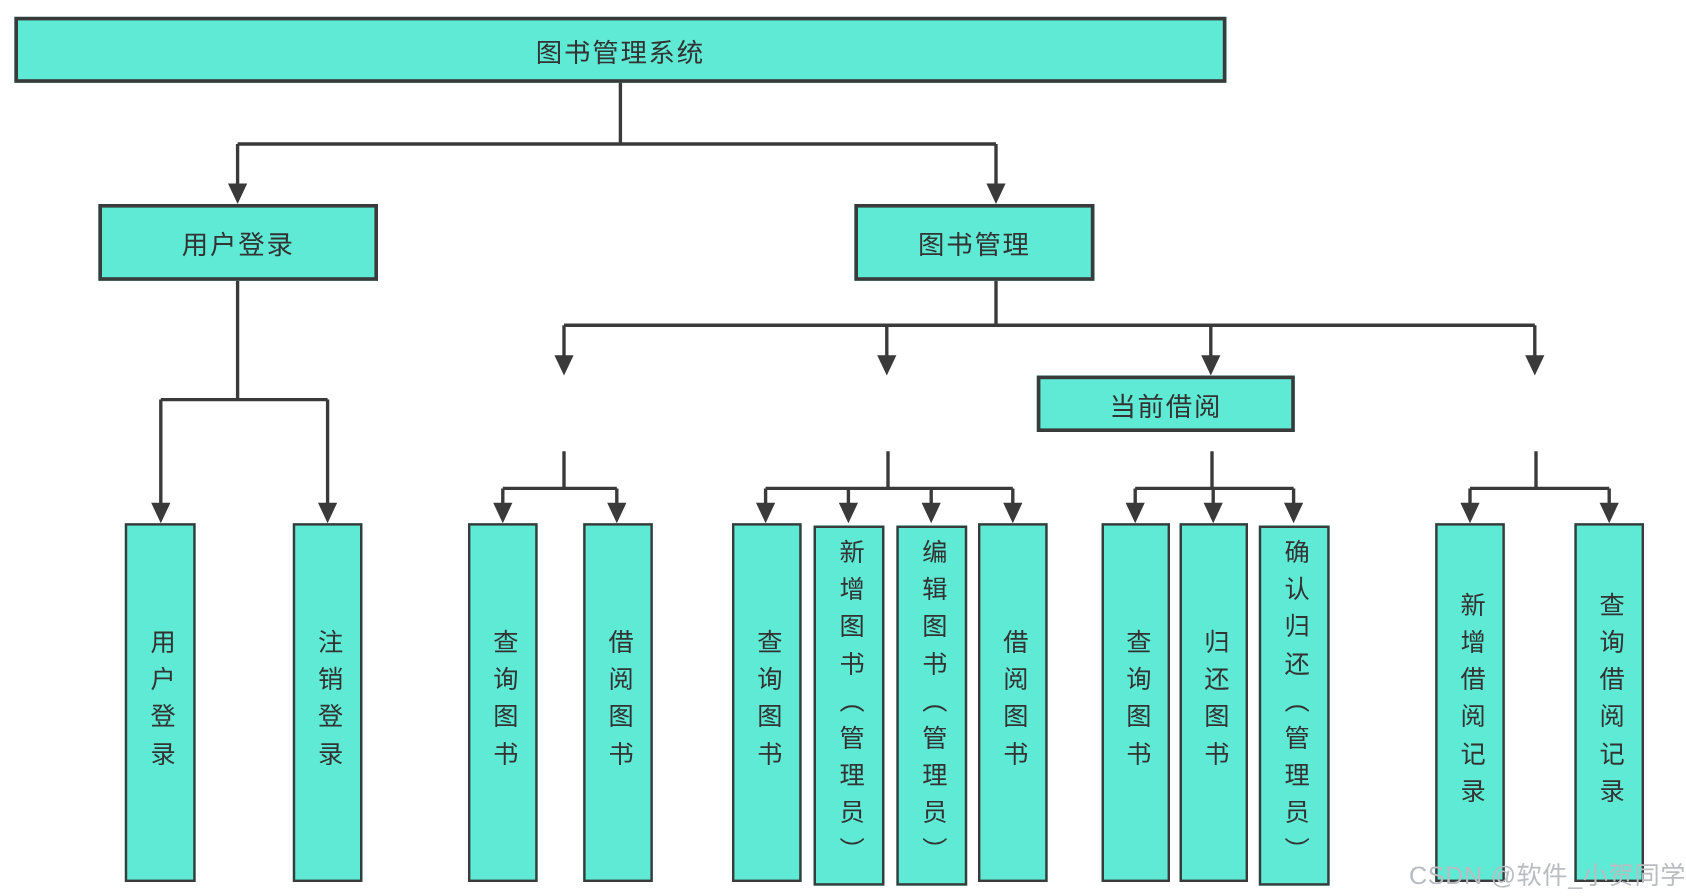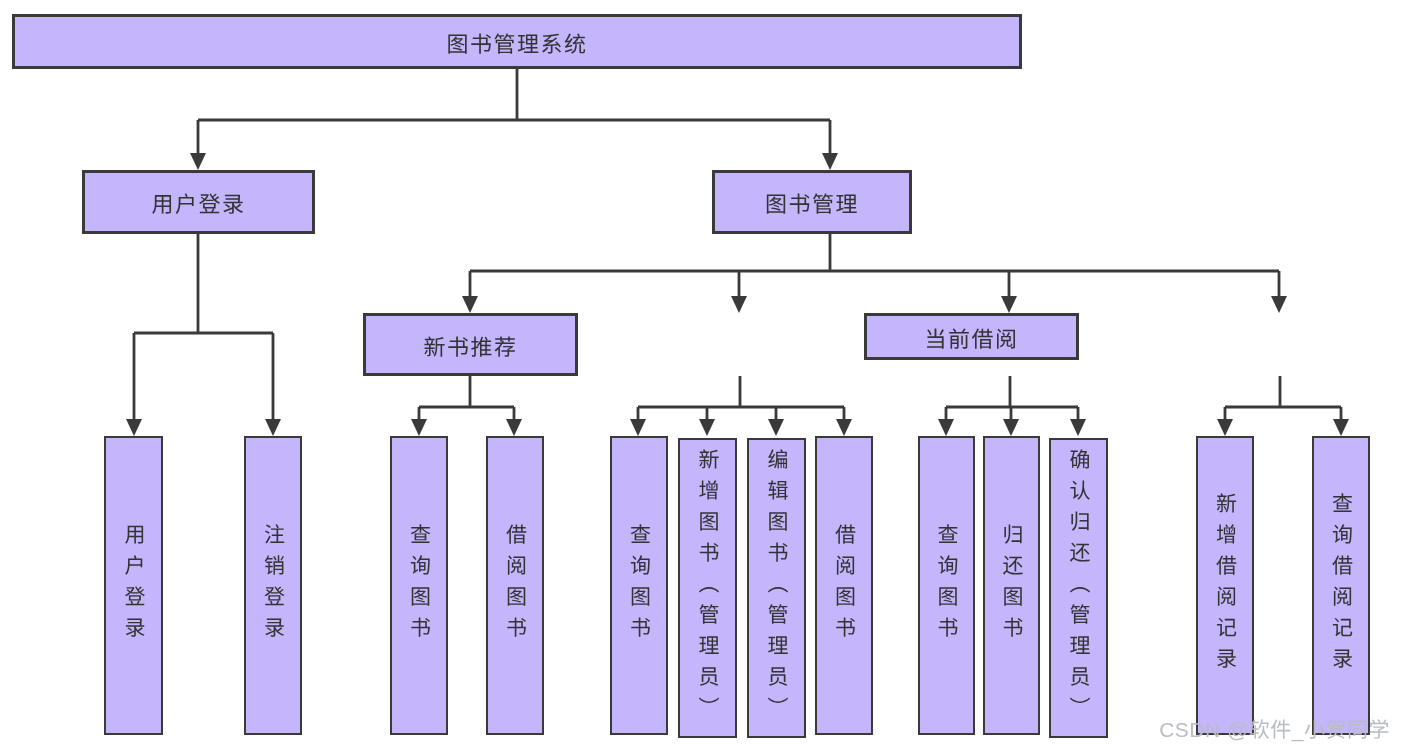--- a/index.html
+++ b/index.html
@@ -29,21 +29,21 @@
     fill: none;
   }
   svg .arrowheads {
     fill: var(--line, #2f2f2f);
     stroke: none;
   }
   .box {
     position: absolute;
     box-sizing: border-box;
     border: 3px solid var(--line, #3a3a3a);
-    background: #c4b5fd;
+    background: #5eead4;
     display: flex;
     align-items: center;
     justify-content: center;
   }
   .hbox {
     font-size: 22px;
     letter-spacing: 1.5px;
     white-space: nowrap;
   }
   .vbox {
@@ -51,21 +51,21 @@
   }
   .vbox span {
     writing-mode: vertical-rl;
     text-orientation: mixed;
     font-size: 21px;
     line-height: 1;
     letter-spacing: 10px;
   }
   .watermark {
     position: absolute;
-    right: 15px;
+    right: 0;
     bottom: 4px;
     font-size: 21px;
     letter-spacing: 0.5px;
     color: var(--watermark, #b9bdc2);
     z-index: 5;
     white-space: nowrap;
   }
 </style>
 </head>
 <body>
@@ -109,23 +109,20 @@
     <span>图书管理系统</span>
   </div>
 
   <div class="box hbox" style="left:82px;top:170px;width:233px;height:64px">
     <span>用户登录</span>
   </div>
   <div class="box hbox" style="left:712px;top:170px;width:200px;height:64px">
     <span>图书管理</span>
   </div>
 
-  <div class="box hbox" style="left:363px;top:313px;width:215px;height:63px">
-    <span>新书推荐</span>
-  </div>
   <div class="box hbox" style="left:864px;top:313px;width:215px;height:47px">
     <span>当前借阅</span>
   </div>
 
   <div class="box vbox" style="left:104px;top:436px;width:59px;height:299px">
     <span>用户登录</span>
   </div>
   <div class="box vbox" style="left:244px;top:436px;width:58px;height:299px">
     <span>注销登录</span>
   </div>

